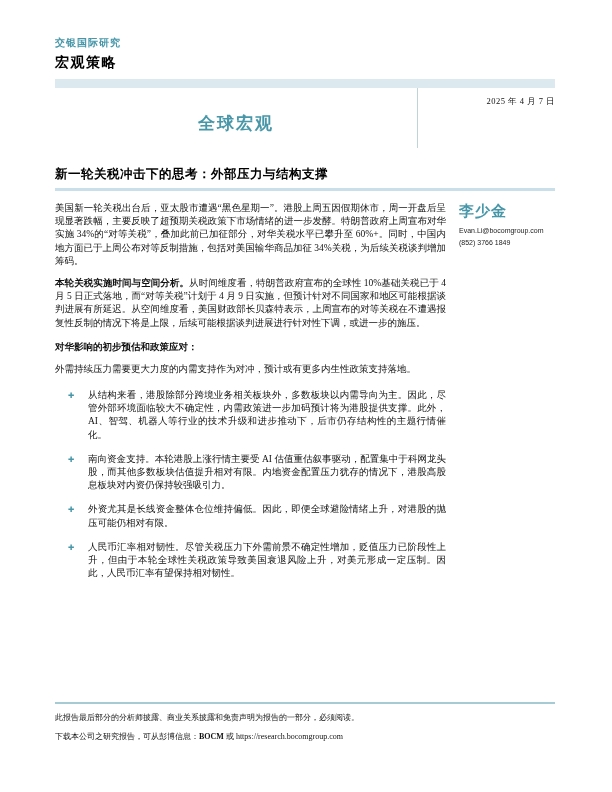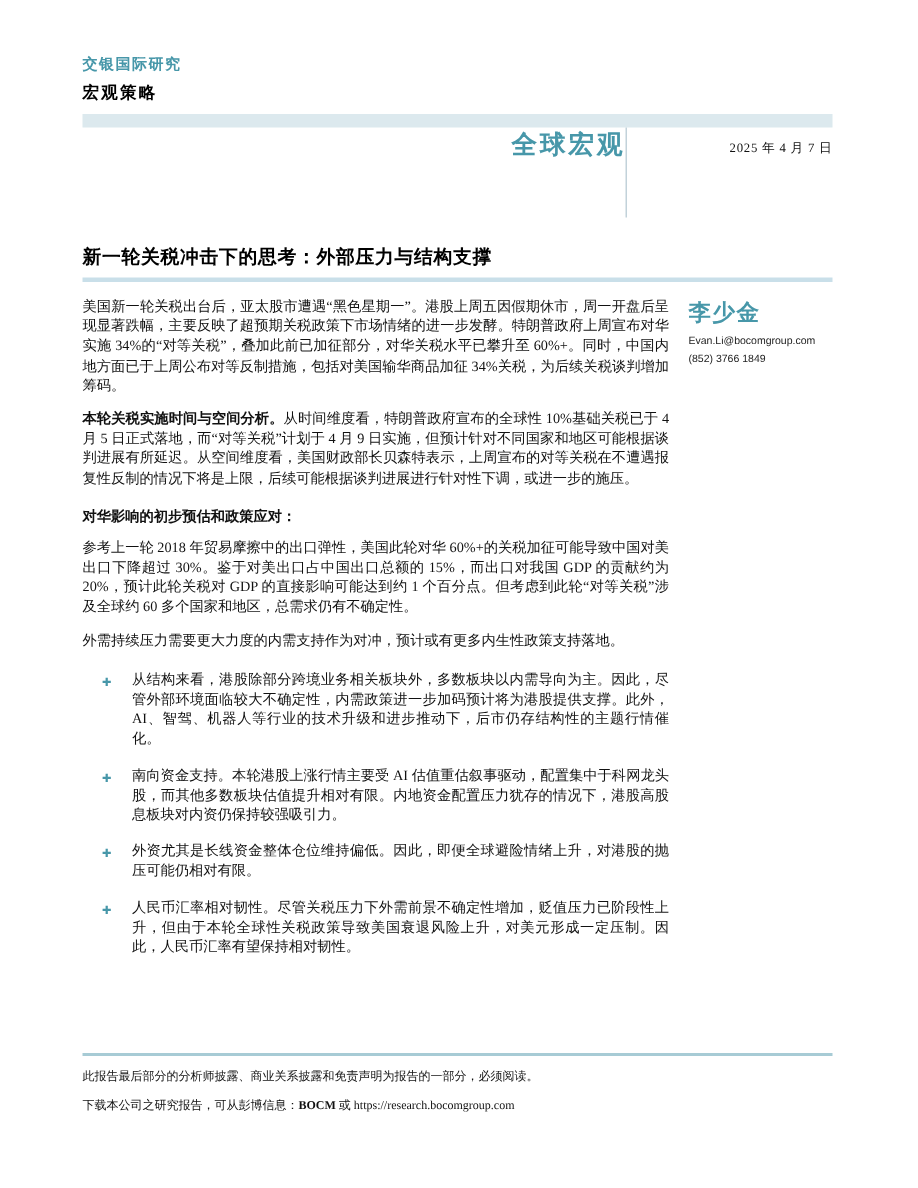--- a/index.html
+++ b/index.html
@@ -6,29 +6,29 @@
   html,body { background:#ffffff; }
   body { font-family:"Liberation Serif", serif; color:#111; }
   .page {
     position:relative; width:612px; height:792px; margin:0 auto;
     background:#fff; overflow:hidden;
     padding:36px 57px 0 55px;
   }
   
   .top { display:flex; justify-content:space-between; align-items:flex-start; }
   .masthead-research { color:#4797A9; font-weight:bold; font-size:10px; letter-spacing:1px; font-family:Liberation Mono, monospace; }
-  .masthead-category { color:#000; font-weight:bold; font-size:11px; letter-spacing:1.5px; margin-top:4px; }
+  .masthead-category { color:#000; font-weight:bold; font-size:14px; letter-spacing:1.5px; margin-top:4px; }
   .logo { display:flex; align-items:center; gap:6px; margin-top:-6px; }
   .logo-text { display:flex; flex-direction:column; align-items:flex-start; }
   .logo-cn { color:#1B3C7E; font-size:21px; font-weight:bold; letter-spacing:3px; line-height:1.05; }
   .logo-en { color:#1B3C7E; font-size:10px; font-weight:bold; font-family:"Liberation Sans",sans-serif; letter-spacing:0.2px; }
   .band { height:9px; background:#DCE9EE; margin-top:7px; }
   
   .title-row { display:flex; height:60px; }
-  .title-left { width:362px; display:flex; flex-direction:row; justify-content:flex-end; }
+  .title-left { width:362px; display:flex; flex-direction:column; justify-content:flex-end;align-items:center; }
   .section-title { color:#4797A9; font-size:17px; font-weight:bold; letter-spacing:2px; margin-bottom:3px; font-family:"Liberation Sans",sans-serif; }
   .title-underband { height:10px; background:#DCE9EE; }
   .date-box { flex:1; border-left:1px solid #C2D2DA; text-align:right; padding-top:8px; font-size:8.5px; letter-spacing:0.5px; }
   
   .headline-row { border-bottom:3px solid #C9DFE9; padding:18px 0 5px 0; }
   .headline { font-size:12.5px; font-weight:bold; letter-spacing:0.5px; color:#000; }
   
   .content { display:flex; margin-top:11px; }
   .main { width:391px; }
   .aside { flex:1; padding-left:13px; }
@@ -77,21 +77,20 @@
 
   <div class="headline-row">
     <div class="headline">新一轮关税冲击下的思考：外部压力与结构支撑</div>
   </div>
 
   <div class="content">
     <div class="main">
       <p>美国新一轮关税出台后，亚太股市遭遇“黑色星期一”。港股上周五因假期休市，周一开盘后呈现显著跌幅，主要反映了超预期关税政策下市场情绪的进一步发酵。特朗普政府上周宣布对华实施 34%的“对等关税”，叠加此前已加征部分，对华关税水平已攀升至 60%+。同时，中国内地方面已于上周公布对等反制措施，包括对美国输华商品加征 34%关税，为后续关税谈判增加筹码。</p>
       <p><span class="lead-bold">本轮关税实施时间与空间分析。</span><span>从时间维度看，特朗普政府宣布的全球性 10%基础关税已于 4 月 5 日正式落地，而“对等关税”计划于 4 月 9 日实施，但预计针对不同国家和地区可能根据谈判进展有所延迟。从空间维度看，美国财政部长贝森特表示，上周宣布的对等关税在不遭遇报复性反制的情况下将是上限，后续可能根据谈判进展进行针对性下调，或进一步的施压。</span></p>
       <div class="h3">对华影响的初步预估和政策应对：</div>
-      <p>参考上一轮 2018 年贸易摩擦中的出口弹性，美国此轮对华 60%+的关税加征可能导致中国对美出口下降超过 30%。鉴于对美出口占中国出口总额的 15%，而出口对我国 GDP 的贡献约为 20%，预计此轮关税对 GDP 的直接影响可能达到约 1 个百分点。但考虑到此轮“对等关税”涉及全球约 60 多个国家和地区，总需求仍有不确定性。</p>
       <p>外需持续压力需要更大力度的内需支持作为对冲，预计或有更多内生性政策支持落地。</p>
 
       <div class="bullets">
         <div class="bullet">
           <span class="bullet-marker">✚</span>
           <span class="bullet-text">从结构来看，港股除部分跨境业务相关板块外，多数板块以内需导向为主。因此，尽管外部环境面临较大不确定性，内需政策进一步加码预计将为港股提供支撑。此外，AI、智驾、机器人等行业的技术升级和进步推动下，后市仍存结构性的主题行情催化。</span>
         </div>
         <div class="bullet">
           <span class="bullet-marker">✚</span>
           <span class="bullet-text">南向资金支持。本轮港股上涨行情主要受 AI 估值重估叙事驱动，配置集中于科网龙头股，而其他多数板块估值提升相对有限。内地资金配置压力犹存的情况下，港股高股息板块对内资仍保持较强吸引力。</span>

